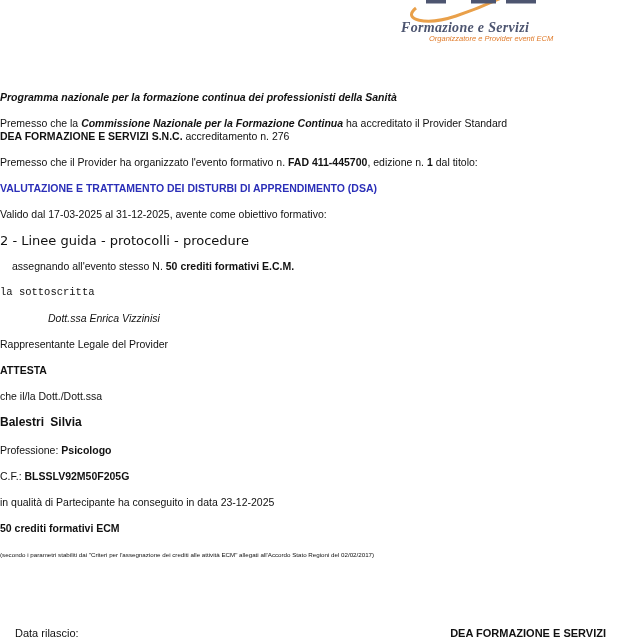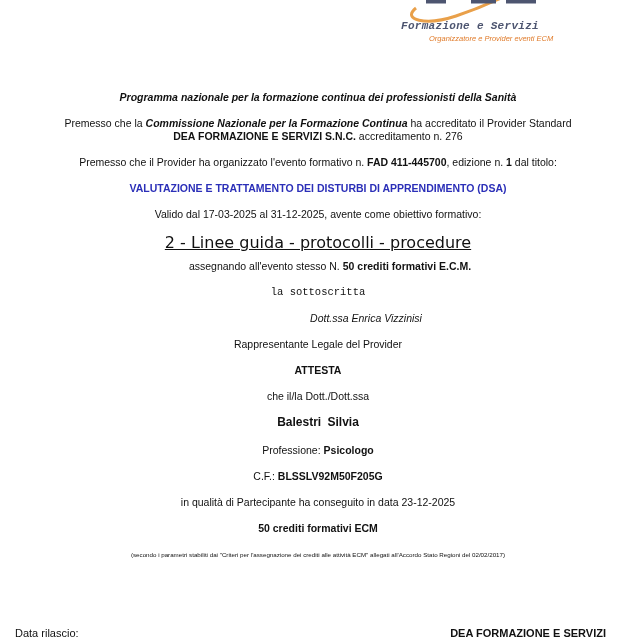--- a/index.html
+++ b/index.html
@@ -24,59 +24,58 @@
     }
     .logo-swoosh {
       position: absolute;
       left: 0;
       top: 0;
     }
     .logo-title {
       position: absolute;
       left: 5px;
       top: 34px;
-      font-family: Liberation Mono, monospace;
-      font-size: 11px;
+      font-family: Liberation Serif, serif;
+      font-size: 14px;
       font-weight: bold;
       font-style: italic;
       color: #4d5570;
       letter-spacing: 0.3px;
       white-space: nowrap;
     }
     .logo-sub {
       position: absolute;
       left: 5px;
       top: 48px;
       font-family: "Liberation Sans", sans-serif;
       font-size: 7.5px;
       font-style: italic;
       color: #e07b2a;
       white-space: nowrap;
       padding-left: 28px;
     }
     .line {
       position: absolute;
-      left: 8px;
+      left: 0;
       width: 620px;
-      text-align: center;
+      text-align: left;
       font-size: 10.5px;
       white-space: nowrap;
     }
     .b { font-weight: bold; }
     .i { font-style: italic; }
     .bi { font-weight: bold; font-style: italic; }
     .dsa-title {
       color: #2b2fb8;
       font-weight: bold;
       font-size: 10.5px;
     }
     .objective {
       font-family: "DejaVu Sans", sans-serif;
-      font-size: 16px;
-      text-decoration: underline;
+      font-size: 13px;
     }
     .name {
       font-weight: bold;
       font-size: 12px;
       word-spacing: 3px;
     }
     .footnote {
       font-size: 6.2px;
     }
     .footer {

